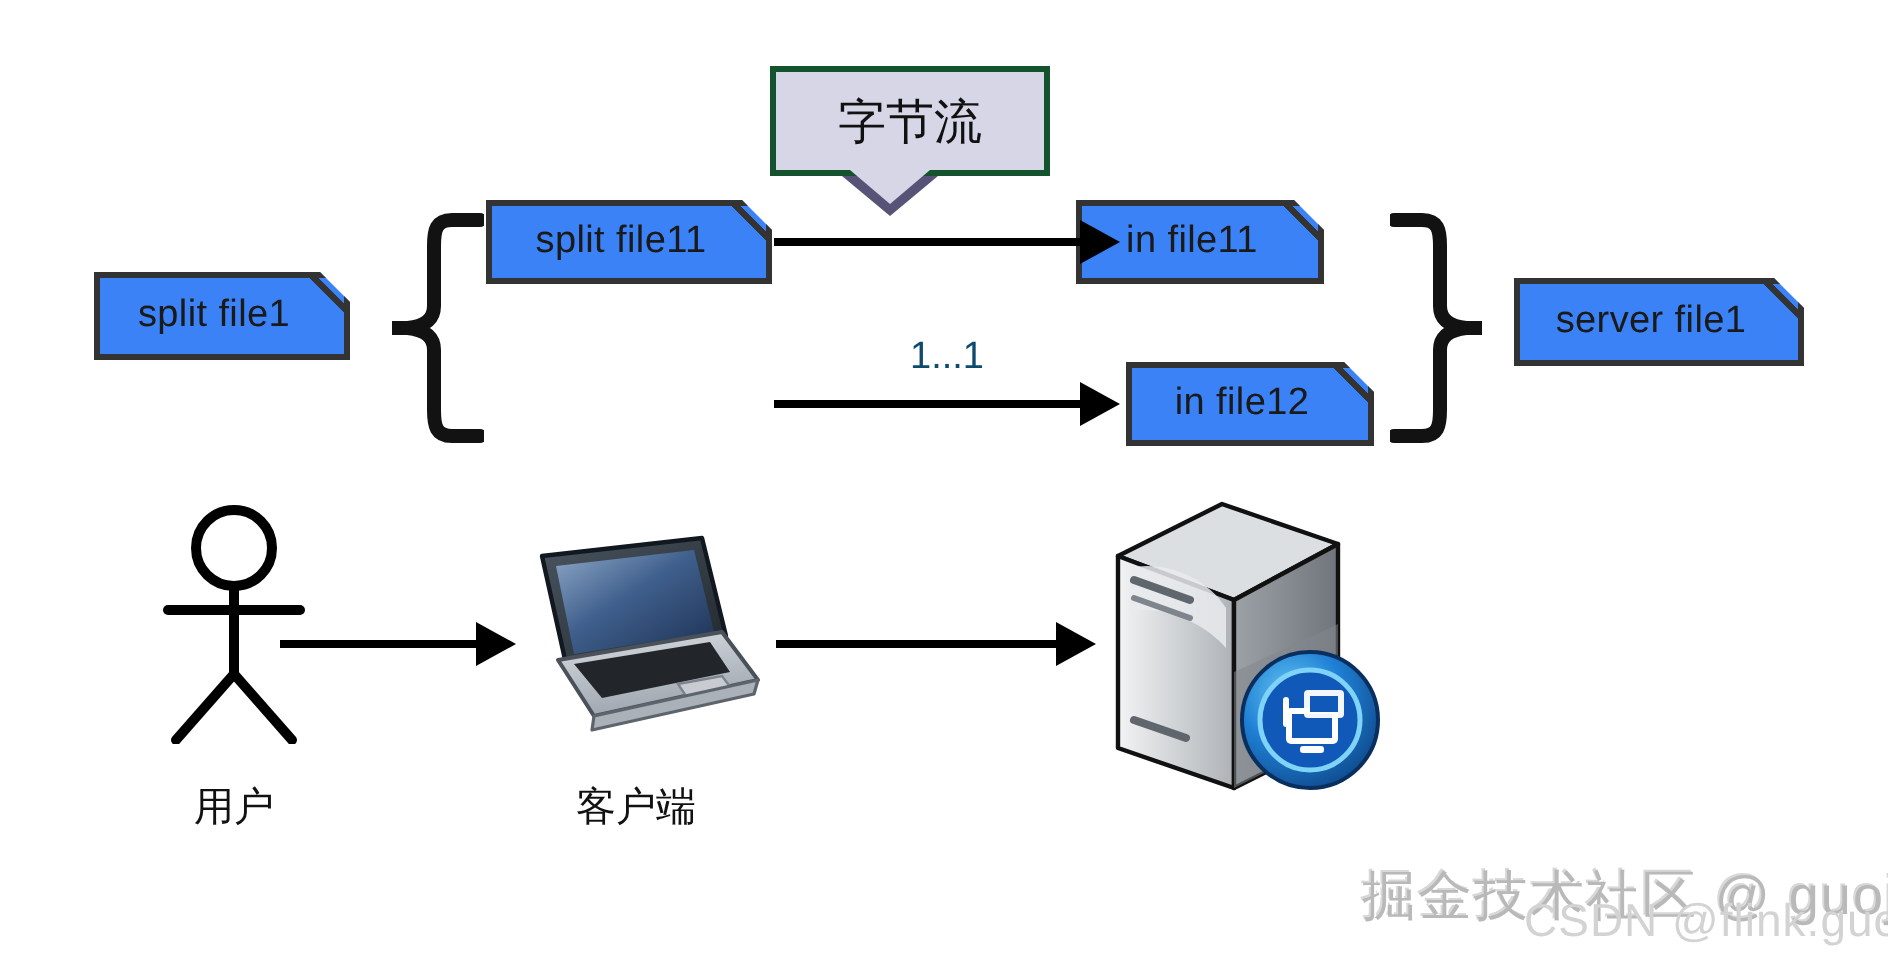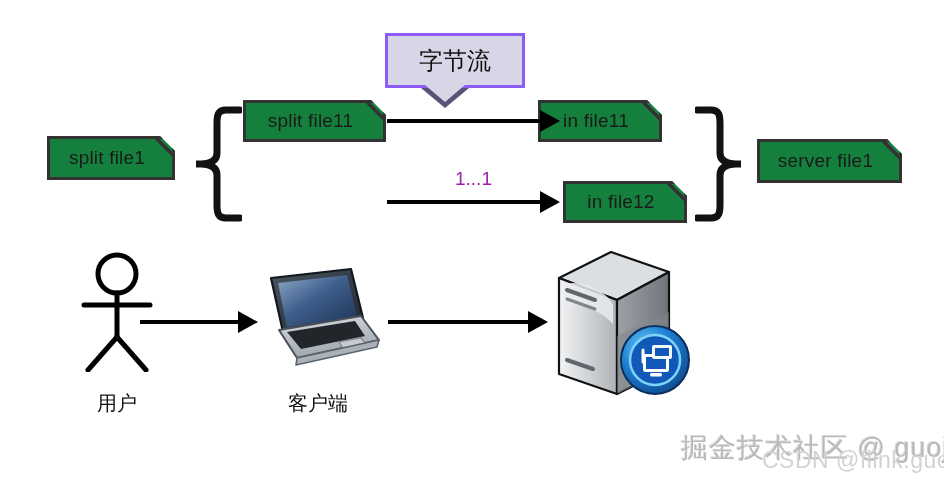--- a/index.html
+++ b/index.html
@@ -15,21 +15,21 @@
     width: 944px;
     height: 480px;
     background: #ffffff;
     overflow: hidden;
   }
   .abs { position: absolute; }
 
   
   .file-box {
     position: absolute;
-    background: #15803d;
+    background: #3b82f6;
     border: 3px solid #333333;
     box-sizing: border-box;
     display: flex;
     align-items: center;
     justify-content: center;
     color: #1a1a1a;
     font-size: 19px;
     letter-spacing: 0.2px;
     white-space: nowrap;
     
@@ -47,21 +47,21 @@
   .file-box .label {
     position: relative;
     z-index: 2;
     padding-right: 8px;
   }
 
   
   .callout {
     position: absolute;
     background: #d6d6e6;
-    border: 3px solid #8b5cf6;
+    border: 3px solid #14532d;
     box-sizing: border-box;
     display: flex;
     align-items: center;
     justify-content: center;
     font-size: 24px;
     color: #111111;
   }
   .callout-tail {
     position: absolute;
     width: 0;
@@ -79,21 +79,21 @@
     width: 0;
     height: 0;
     border-top: 11px solid transparent;
     border-bottom: 11px solid transparent;
     border-left: 20px solid #000000;
   }
 
   .edge-label {
     position: absolute;
     font-size: 19px;
-    color: #a21caf;
+    color: #0c4a6e;
     white-space: nowrap;
   }
 
   .node-label {
     position: absolute;
     font-size: 20px;
     color: #111111;
     text-align: center;
     white-space: nowrap;
   }

